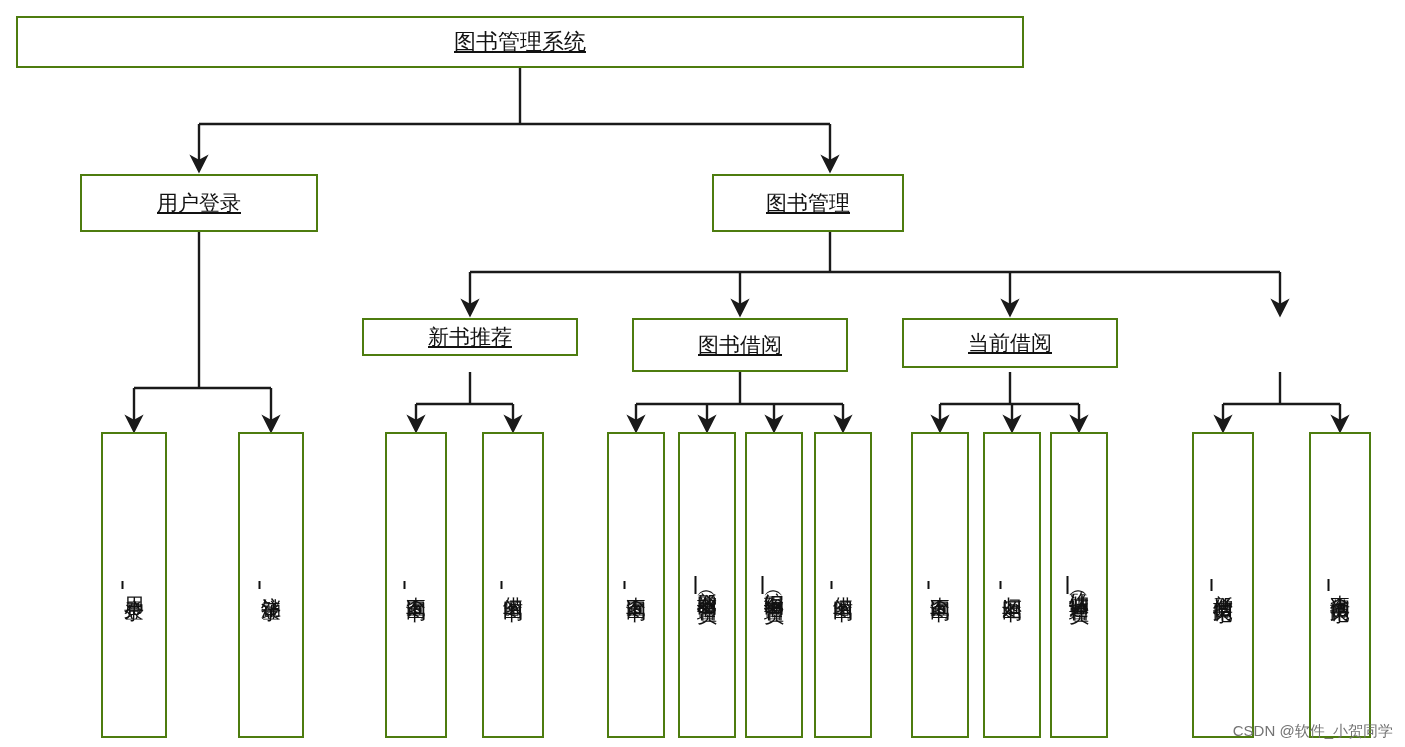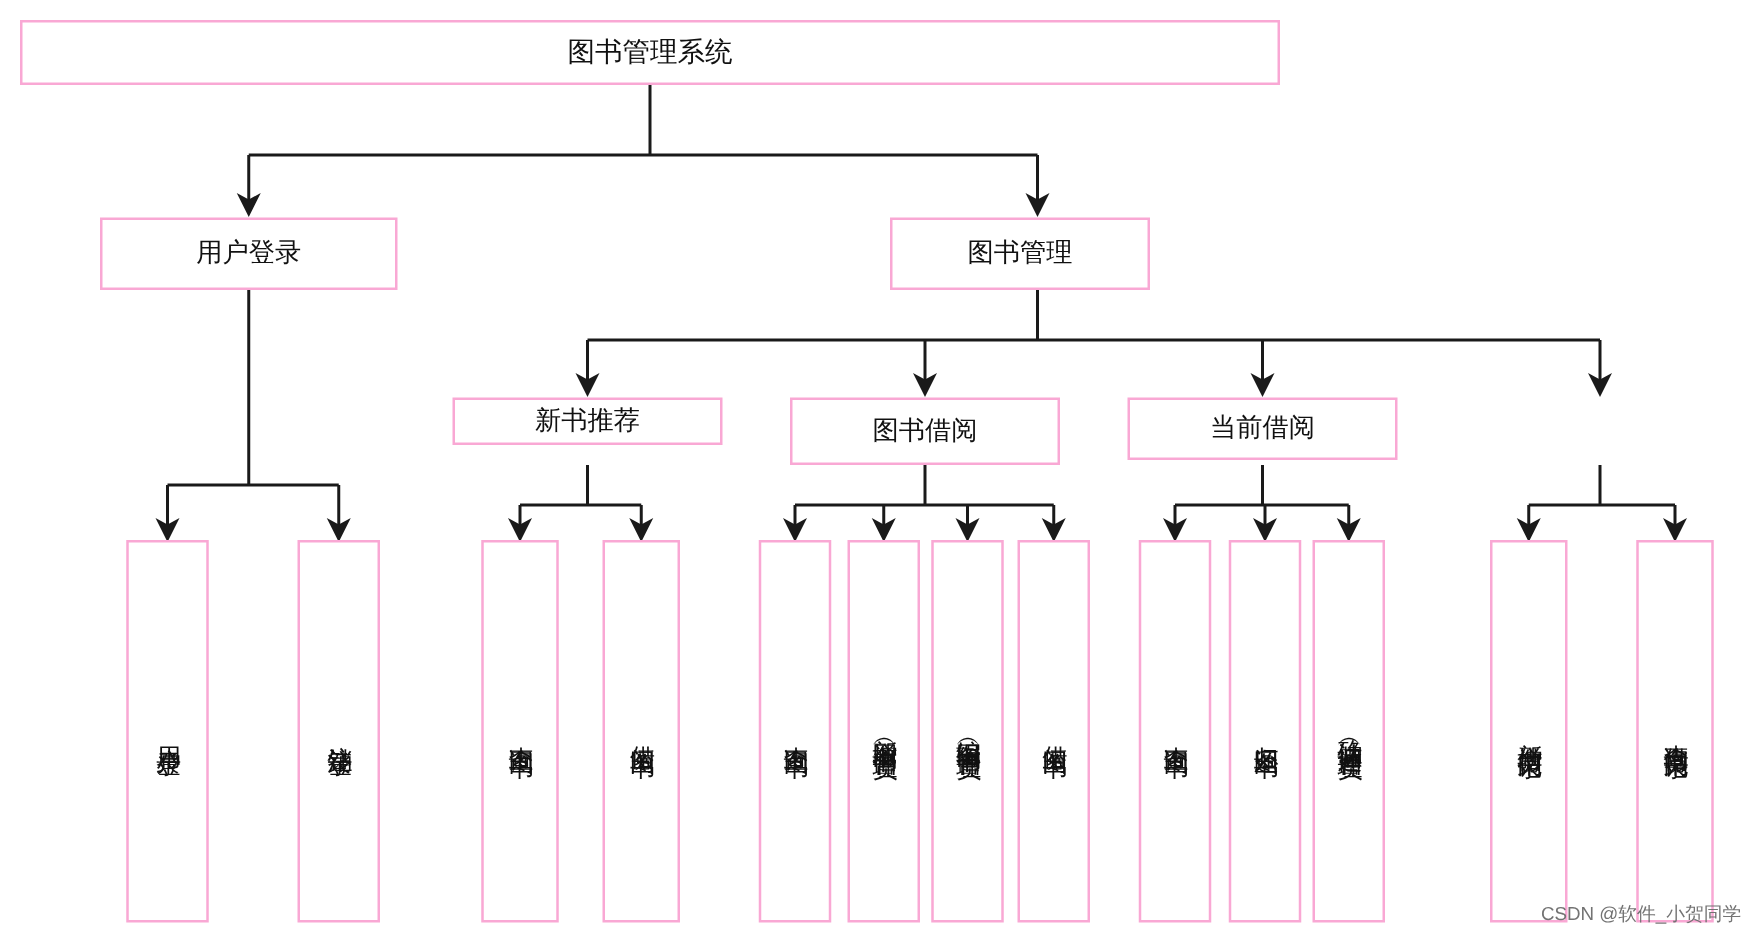--- a/index.html
+++ b/index.html
@@ -20,30 +20,31 @@
   svg#wires {
     position: absolute;
     left: 0;
     top: 0;
     width: 1405px;
     height: 747px;
   }
   .node {
     position: absolute;
     box-sizing: border-box;
-    border: 2px solid #f9a8d4;
+    border: 2px solid #4d7c0f;
     background: #ffffff;
     display: flex;
     align-items: center;
     justify-content: center;
     text-align: center;
     color: #111111;
     font-size: 21px;
     line-height: 1.25;
     z-index: 2;
+    text-decoration: underline;
   }
   .node.vertical {
     writing-mode: vertical-rl;
     text-orientation: upright;
     letter-spacing: 2px;
     font-size: 20px;
     line-height: 1.15;
     padding: 8px 0;
   }
   .node.root {
@@ -113,21 +114,21 @@
     </g>
   </svg>
 
   <div class="node root" style="left:16px; top:16px; width:1008px; height:52px;">
     <span>图书管理系统</span>
   </div>
 
   <div class="node" style="left:80px; top:174px; width:238px; height:58px;">
     <span>用户登录</span>
   </div>
-  <div class="node" style="left:712px; top:174px; width:208px; height:58px;">
+  <div class="node" style="left:712px; top:174px; width:192px; height:58px;">
     <span>图书管理</span>
   </div>
 
   <div class="node" style="left:362px; top:318px; width:216px; height:38px;">
     <span>新书推荐</span>
   </div>
   <div class="node" style="left:632px; top:318px; width:216px; height:54px;align-items:center;">
     <span>图书借阅</span>
   </div>
   <div class="node" style="left:902px; top:318px; width:216px; height:50px;">

